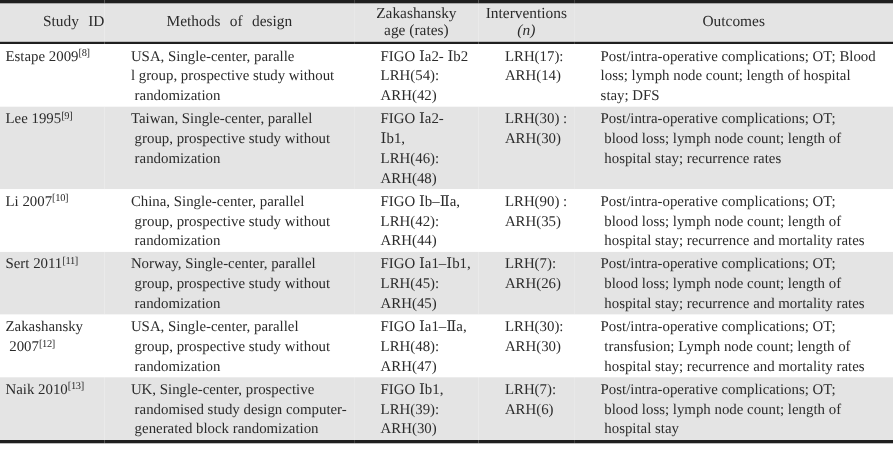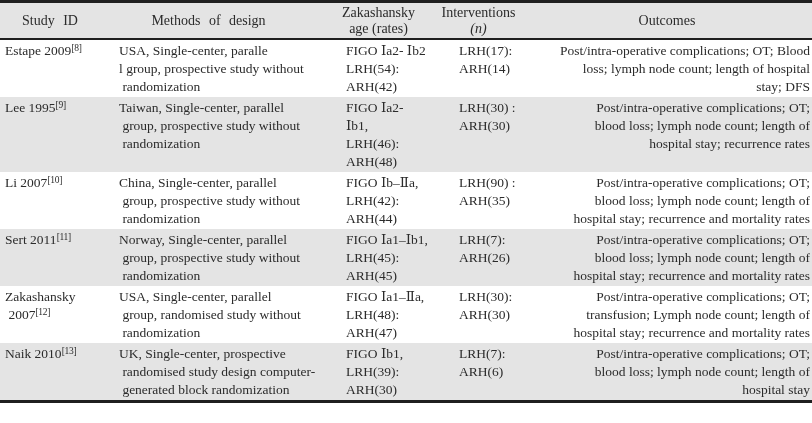--- a/index.html
+++ b/index.html
@@ -35,21 +35,21 @@
     font-weight: normal;
     font-size: 14px;
     line-height: 16px;
     padding: 2px 0 1px 0;
     text-align: center;
     vertical-align: middle;
     border-bottom: 2px solid var(--rule);
     white-space: pre-wrap;
   }
   th.th-left {
-    text-align: center;
+    text-align: right;
     padding-left: 5px;
   }
   th.th-wide {
     word-spacing: 5px;
   }
   .italic { font-style: italic; }
   tbody tr { background: #ffffff; }
   tbody tr:nth-child(even) { background: var(--shade); }
   td {
     vertical-align: top;
@@ -57,21 +57,20 @@
     line-height: 18px;
     padding: 2px 6px 1px 24px;
     white-space: pre-wrap;
   }
   td.study {
     padding-left: 5px;
     padding-right: 0;
   }
   td.outcomes {
     padding-right: 2px;
-    text-align: right;
   }
   sup.ref {
     font-size: 9.5px;
     line-height: 0;
     vertical-align: 4px;
     letter-spacing: -0.3px;
   }
   .notes {
     font-size: 13px;
     line-height: 19px;
@@ -160,21 +159,21 @@
 ARH(26)</td>
       <td class="outcomes">Post/intra-operative complications; OT;
  blood loss; lymph node count; length of
  hospital stay; recurrence and mortality rates</td>
     </tr>
 
     <tr>
       <td class="study"><span>Zakashansky
  2007</span><sup class="ref">[12]</sup></td>
       <td>USA, Single-center, parallel
- group, randomised study without
+ group, prospective study without
  randomization</td>
       <td>FIGO Ⅰa1–Ⅱa,
 LRH(48):
 ARH(47)</td>
       <td>LRH(30):
 ARH(30)</td>
       <td class="outcomes">Post/intra-operative complications; OT;
  transfusion; Lymph node count; length of
  hospital stay; recurrence and mortality rates</td>
     </tr>

